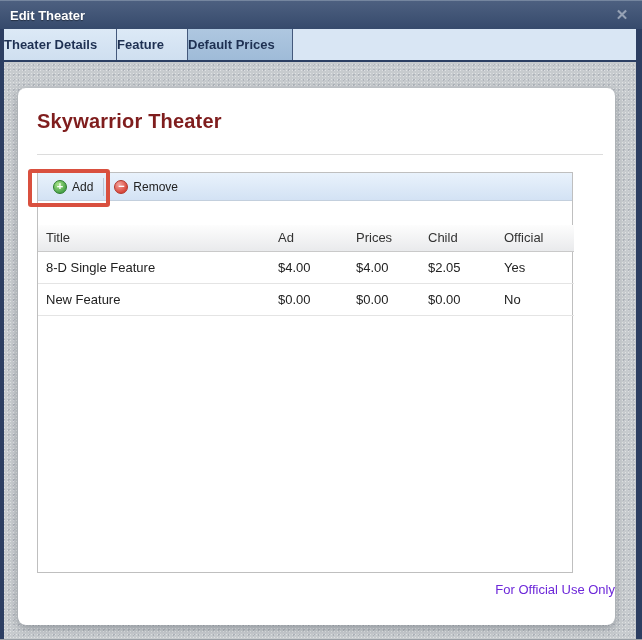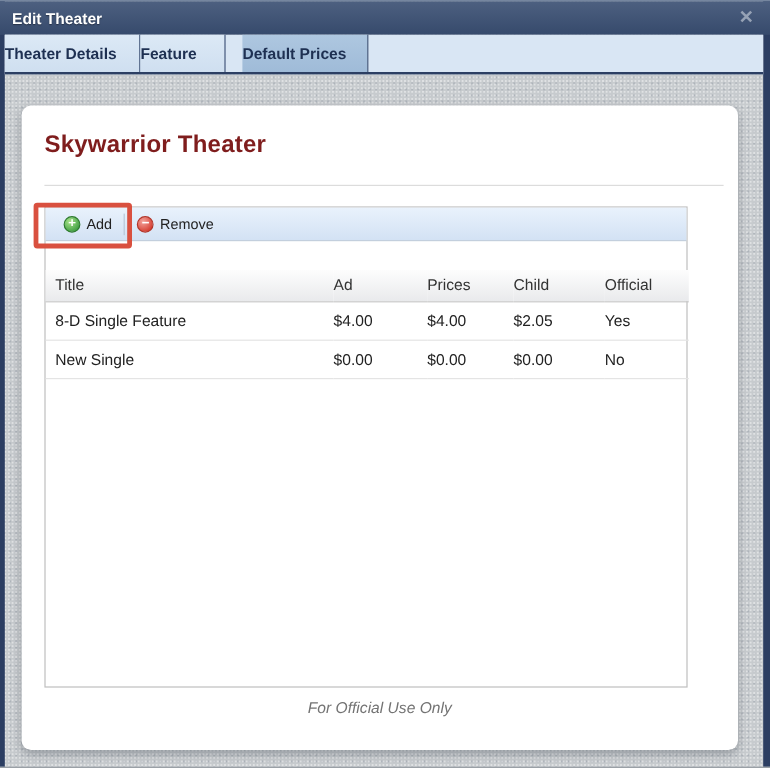--- a/index.html
+++ b/index.html
@@ -46,21 +46,21 @@
   }
   .tab{
     display:flex;align-items:center;justify-content:flex-start;
     font-size:13px;font-weight:bold;color:#1e3052;
     background:linear-gradient(#dcE9f6,#cfdff0);
     border-right:1px solid #44597c;
     cursor:pointer;white-space:nowrap;
   }
   .tab.t1{width:112px;}
   .tab.t2{width:70px;}
-  .tab.t3{width:104px;margin-left:14px;}
+  .tab.t3{width:104px;}
   .tab.active{background:linear-gradient(#aec7e0,#9fbbd8);}
 
   
   .card{
     position:absolute;left:18px;top:88px;width:597px;height:537px;z-index:4;
     background:#ffffff;border-radius:8px;
     box-shadow:0 3px 8px rgba(40,50,60,.35);
   }
   .card-heading{
     position:absolute;left:19px;top:22px;
@@ -121,21 +121,21 @@
 
   
   .annotation-box{
     position:absolute;left:10px;top:81px;width:82px;height:38px;
     border:4px solid #d9503f;border-radius:3px;box-sizing:border-box;
     z-index:9;pointer-events:none;
   }
 
   .card-footer{
     position:absolute;left:0;top:494px;width:100%;
-    text-align:center;font-size:13px;color:#737373;font-style:italic;
+    text-align:right;font-size:13px;color:#6d28d9;
   }
 </style>
 </head>
 <body>
 
 <div class="window">
 
   <div class="edge left"></div>
   <div class="edge right"></div>
 
@@ -193,21 +193,21 @@
         </thead>
         <tbody>
           <tr>
             <td class="first">8-D Single Feature</td>
             <td>$4.00</td>
             <td>$4.00</td>
             <td>$2.05</td>
             <td>Yes</td>
           </tr>
           <tr>
-            <td class="first">New Single</td>
+            <td class="first">New Feature</td>
             <td>$0.00</td>
             <td>$0.00</td>
             <td>$0.00</td>
             <td>No</td>
           </tr>
         </tbody>
       </table>
     </div>
 
     <div class="annotation-box"></div>

